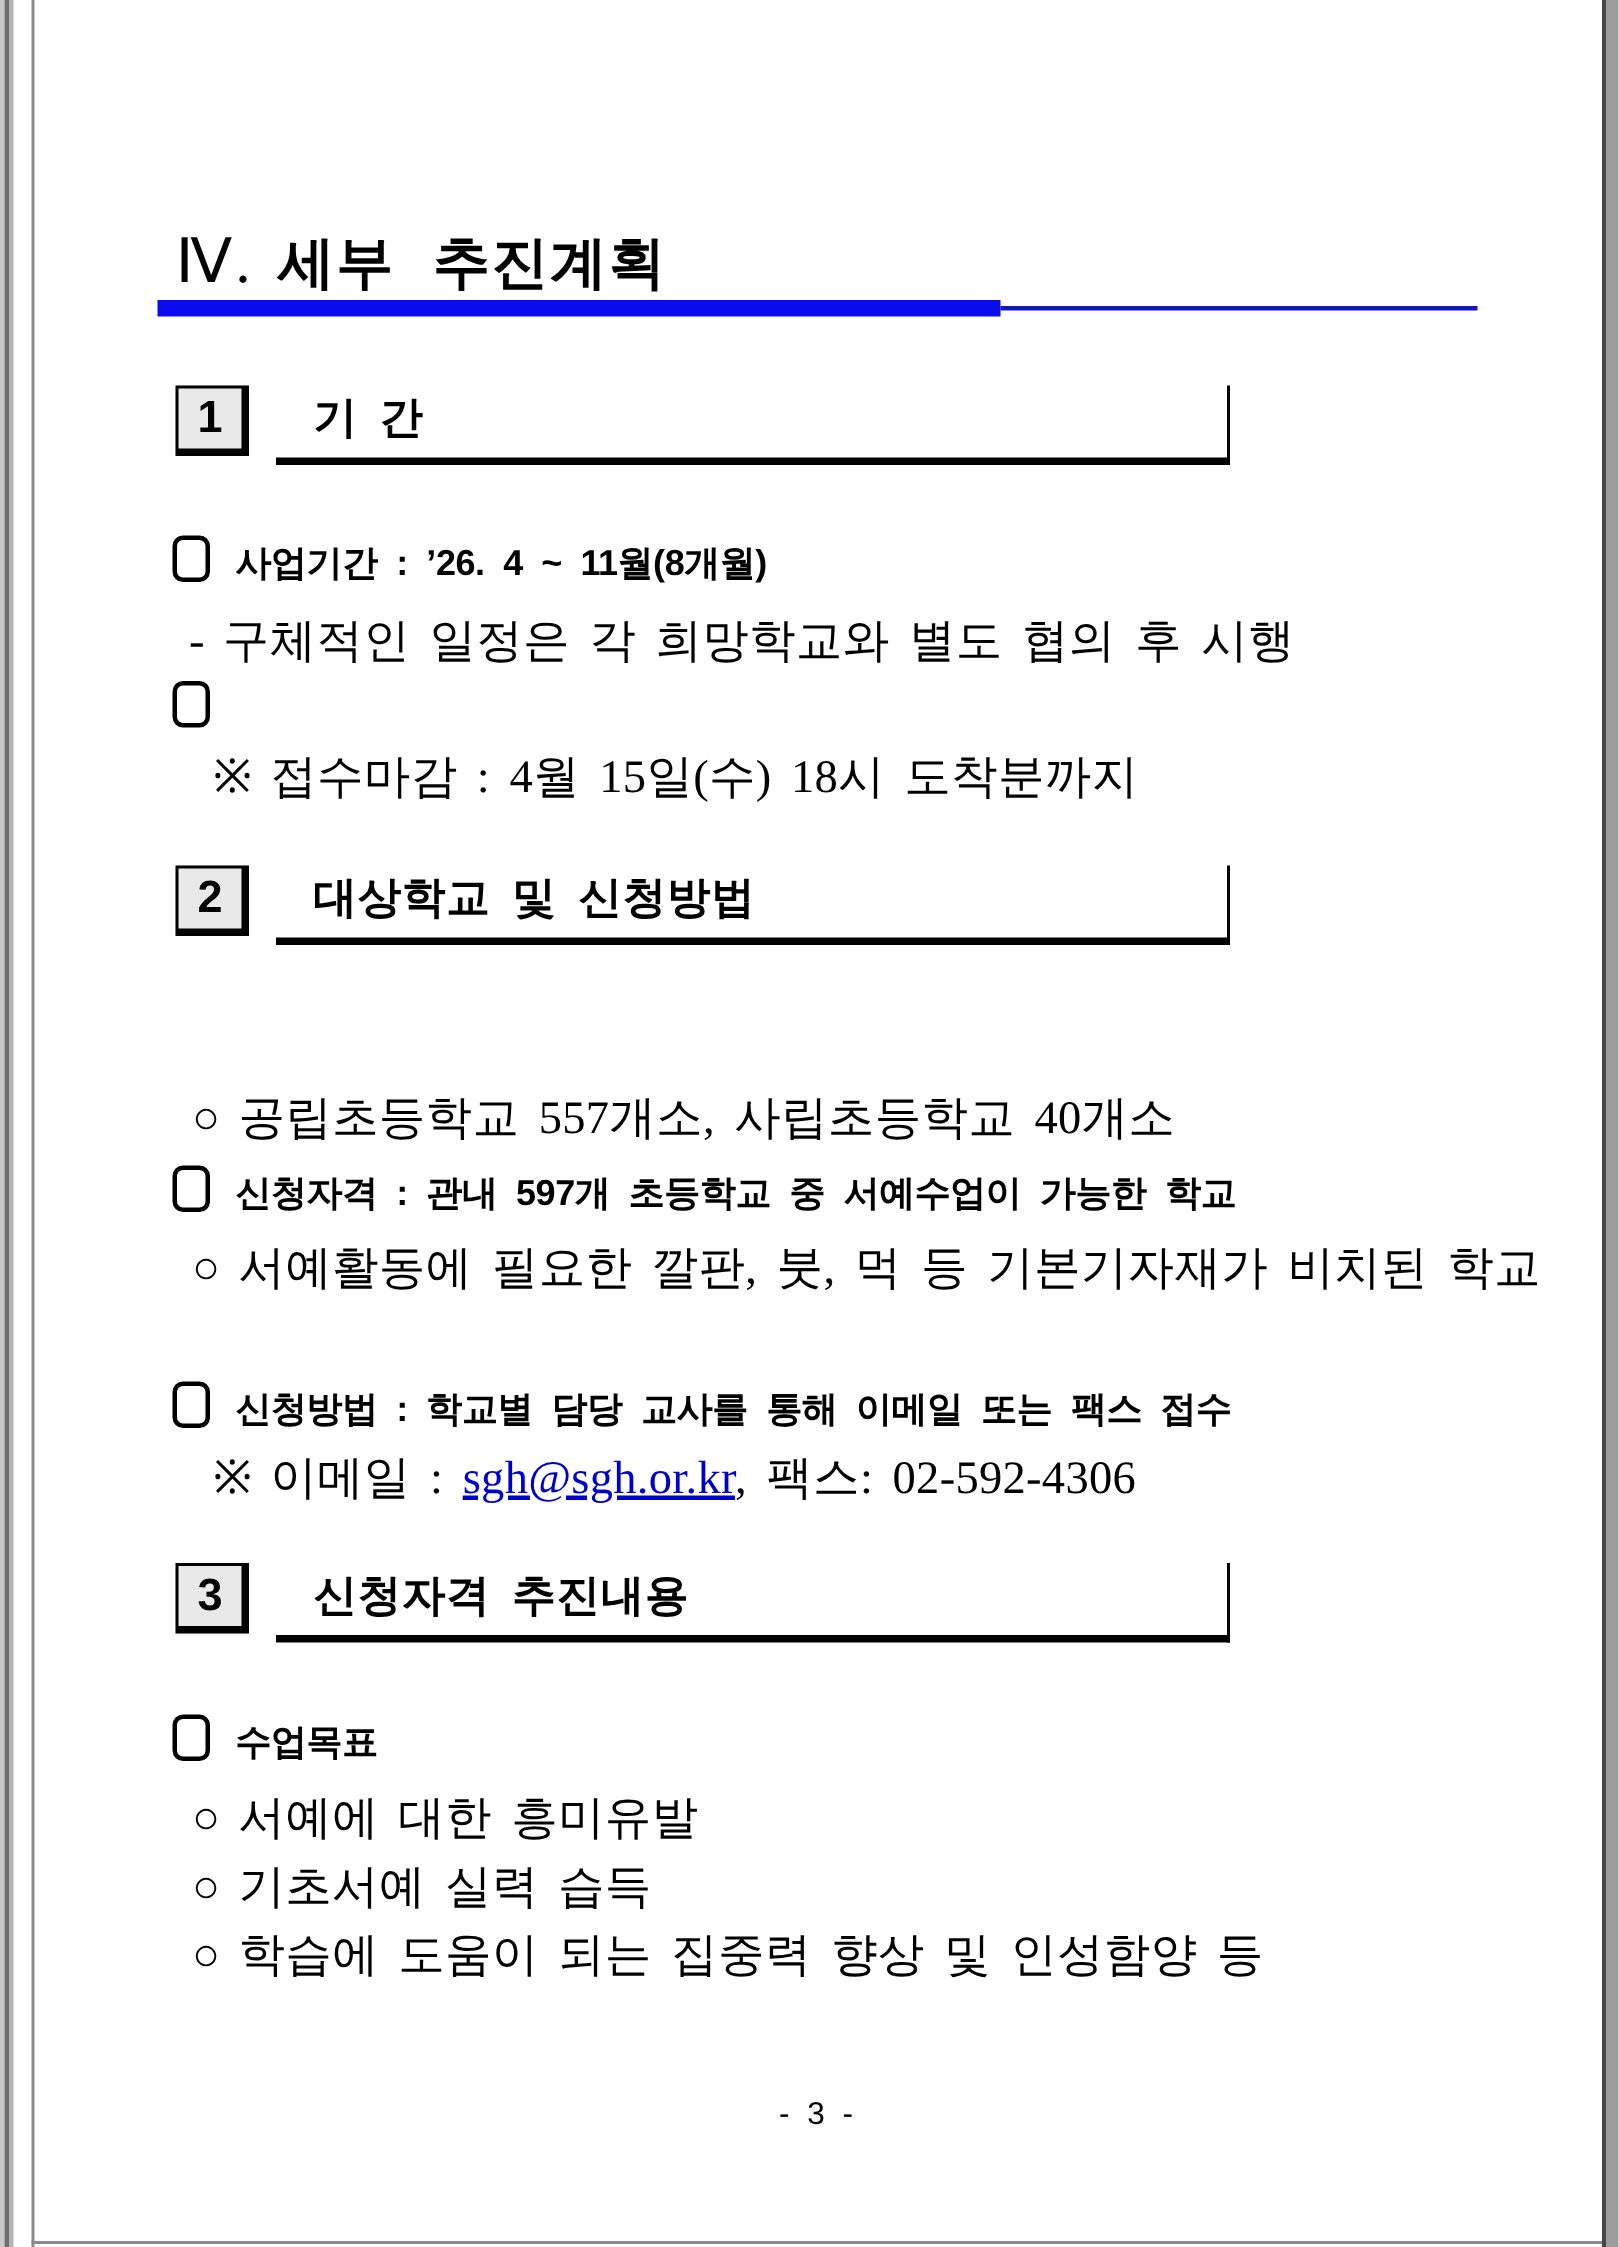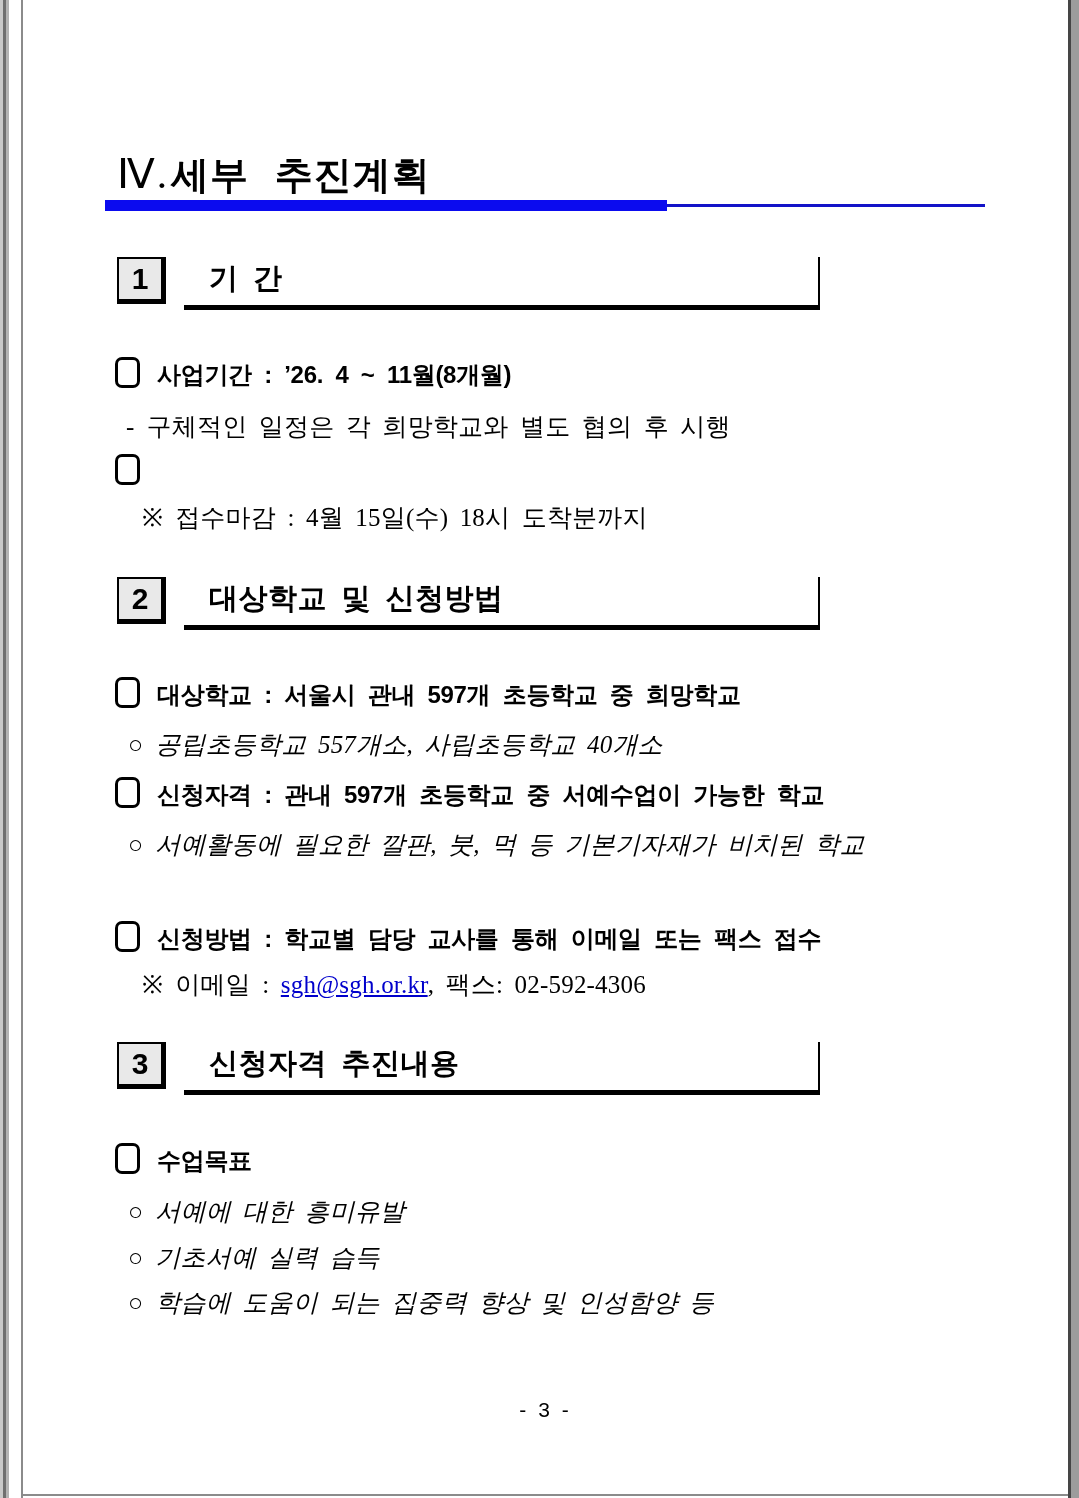--- a/index.html
+++ b/index.html
@@ -18,21 +18,21 @@
   .edge-l-b { left:3px; width:3px; background:#6f6f6f; }
   .edge-l-c { left:6px; width:3px; background:#b3b3b3; }
   .page-line-left  { left:21px;  width:2px; background:#8b8b8b; }
   .page-line-right { left:1068px; width:3px; background:#454545; }
   .edge-r { left:1071px; width:8px; background:#9c9c9c; }
   .page-line-bottom { position:absolute; left:21px; top:1494px; width:1047px; height:2px; background:#8b8b8b; }
 
   
   .doc-title { position:absolute; left:117px; top:150px; height:48px; line-height:48px; white-space:nowrap; }
   .doc-title .roman { font-family:"Liberation Serif", serif; font-size:41px; font-weight:500; letter-spacing:2px; }
-  .doc-title .rest  { font-size:38px; font-weight:800; letter-spacing:1px; word-spacing:14px; margin-left:2px; }
+  .doc-title .rest  { font-size:38px; font-weight:800; letter-spacing:1px; word-spacing:14px; margin-left:16px; }
 
   .title-rule { position:absolute; left:105px; top:200px; width:880px; height:12px; }
   .title-rule .thick { position:absolute; left:0; top:0; width:562px; height:11px; }
   .title-rule .thin  { position:absolute; left:562px; top:4px; width:318px; height:3px; }
 
   
   .sec-header { position:absolute; left:117px; width:703px; height:53px; display:flex; align-items:flex-start; }
   .sec-num {
     width:49px; height:47px; background:#e9e9e9;
     border:2px solid #000; border-right:5px solid #000; border-bottom:5px solid #000;
@@ -47,23 +47,23 @@
   }
 
   
   .item { position:absolute; white-space:nowrap; }
   .item-bold { left:115px; font-size:24px; font-weight:800; letter-spacing:-0.3px; word-spacing:6px; height:34px; line-height:34px; }
   .chkbox {
     display:inline-block; width:25px; height:31px;
     border:3px solid #000; border-radius:7px;
     vertical-align:-5px; margin-right:17px; background:#fff;
   }
-  .item-serif { font-family:"Liberation Serif", serif; font-size:25px; letter-spacing:0.2px; word-spacing:5px; height:30px; line-height:30px; }
+  .item-serif { font-family:"Liberation Serif", serif; font-size:31px; letter-spacing:0.2px; word-spacing:5px; height:30px; line-height:30px; }
   .item-dash   { left:126px; }
-  .item-circle { left:128px;font-style:italic; }
+  .item-circle { left:128px; }
   .item-ref    { left:142px; }
   .mark { margin-right:12px; }
   .email-link { color:#0000cc; text-decoration:underline; cursor:pointer; }
 
   .page-num {
     position:absolute; left:23px; top:1398px; width:1045px;
     text-align:center; font-size:21px; letter-spacing:3px; font-weight:500;
   }
 </style>
 </head>
@@ -103,23 +103,20 @@
   </div>
   <div class="item item-serif item-ref" style="top:503px">
     <span class="mark">※</span><span>접수마감 : 4월 15일(수) 18시 도착분까지</span>
   </div>
 
   <div class="sec-header" style="top:577px">
     <div class="sec-num">2</div>
     <div class="sec-title">대상학교 및 신청방법</div>
   </div>
 
-  <div class="item item-bold" style="top:677px">
-    <span class="chkbox"></span><span>대상학교 : 서울시 관내 597개 초등학교 중 희망학교</span>
-  </div>
   <div class="item item-serif item-circle" style="top:730px">
     <span class="mark">○</span><span>공립초등학교 557개소, 사립초등학교 40개소</span>
   </div>
   <div class="item item-bold" style="top:777px">
     <span class="chkbox"></span><span>신청자격 : 관내 597개 초등학교 중 서예수업이 가능한 학교</span>
   </div>
   <div class="item item-serif item-circle" style="top:830px">
     <span class="mark">○</span><span>서예활동에 필요한 깔판, 붓, 먹 등 기본기자재가 비치된 학교</span>
   </div>
   <div class="item item-bold" style="top:921px">

